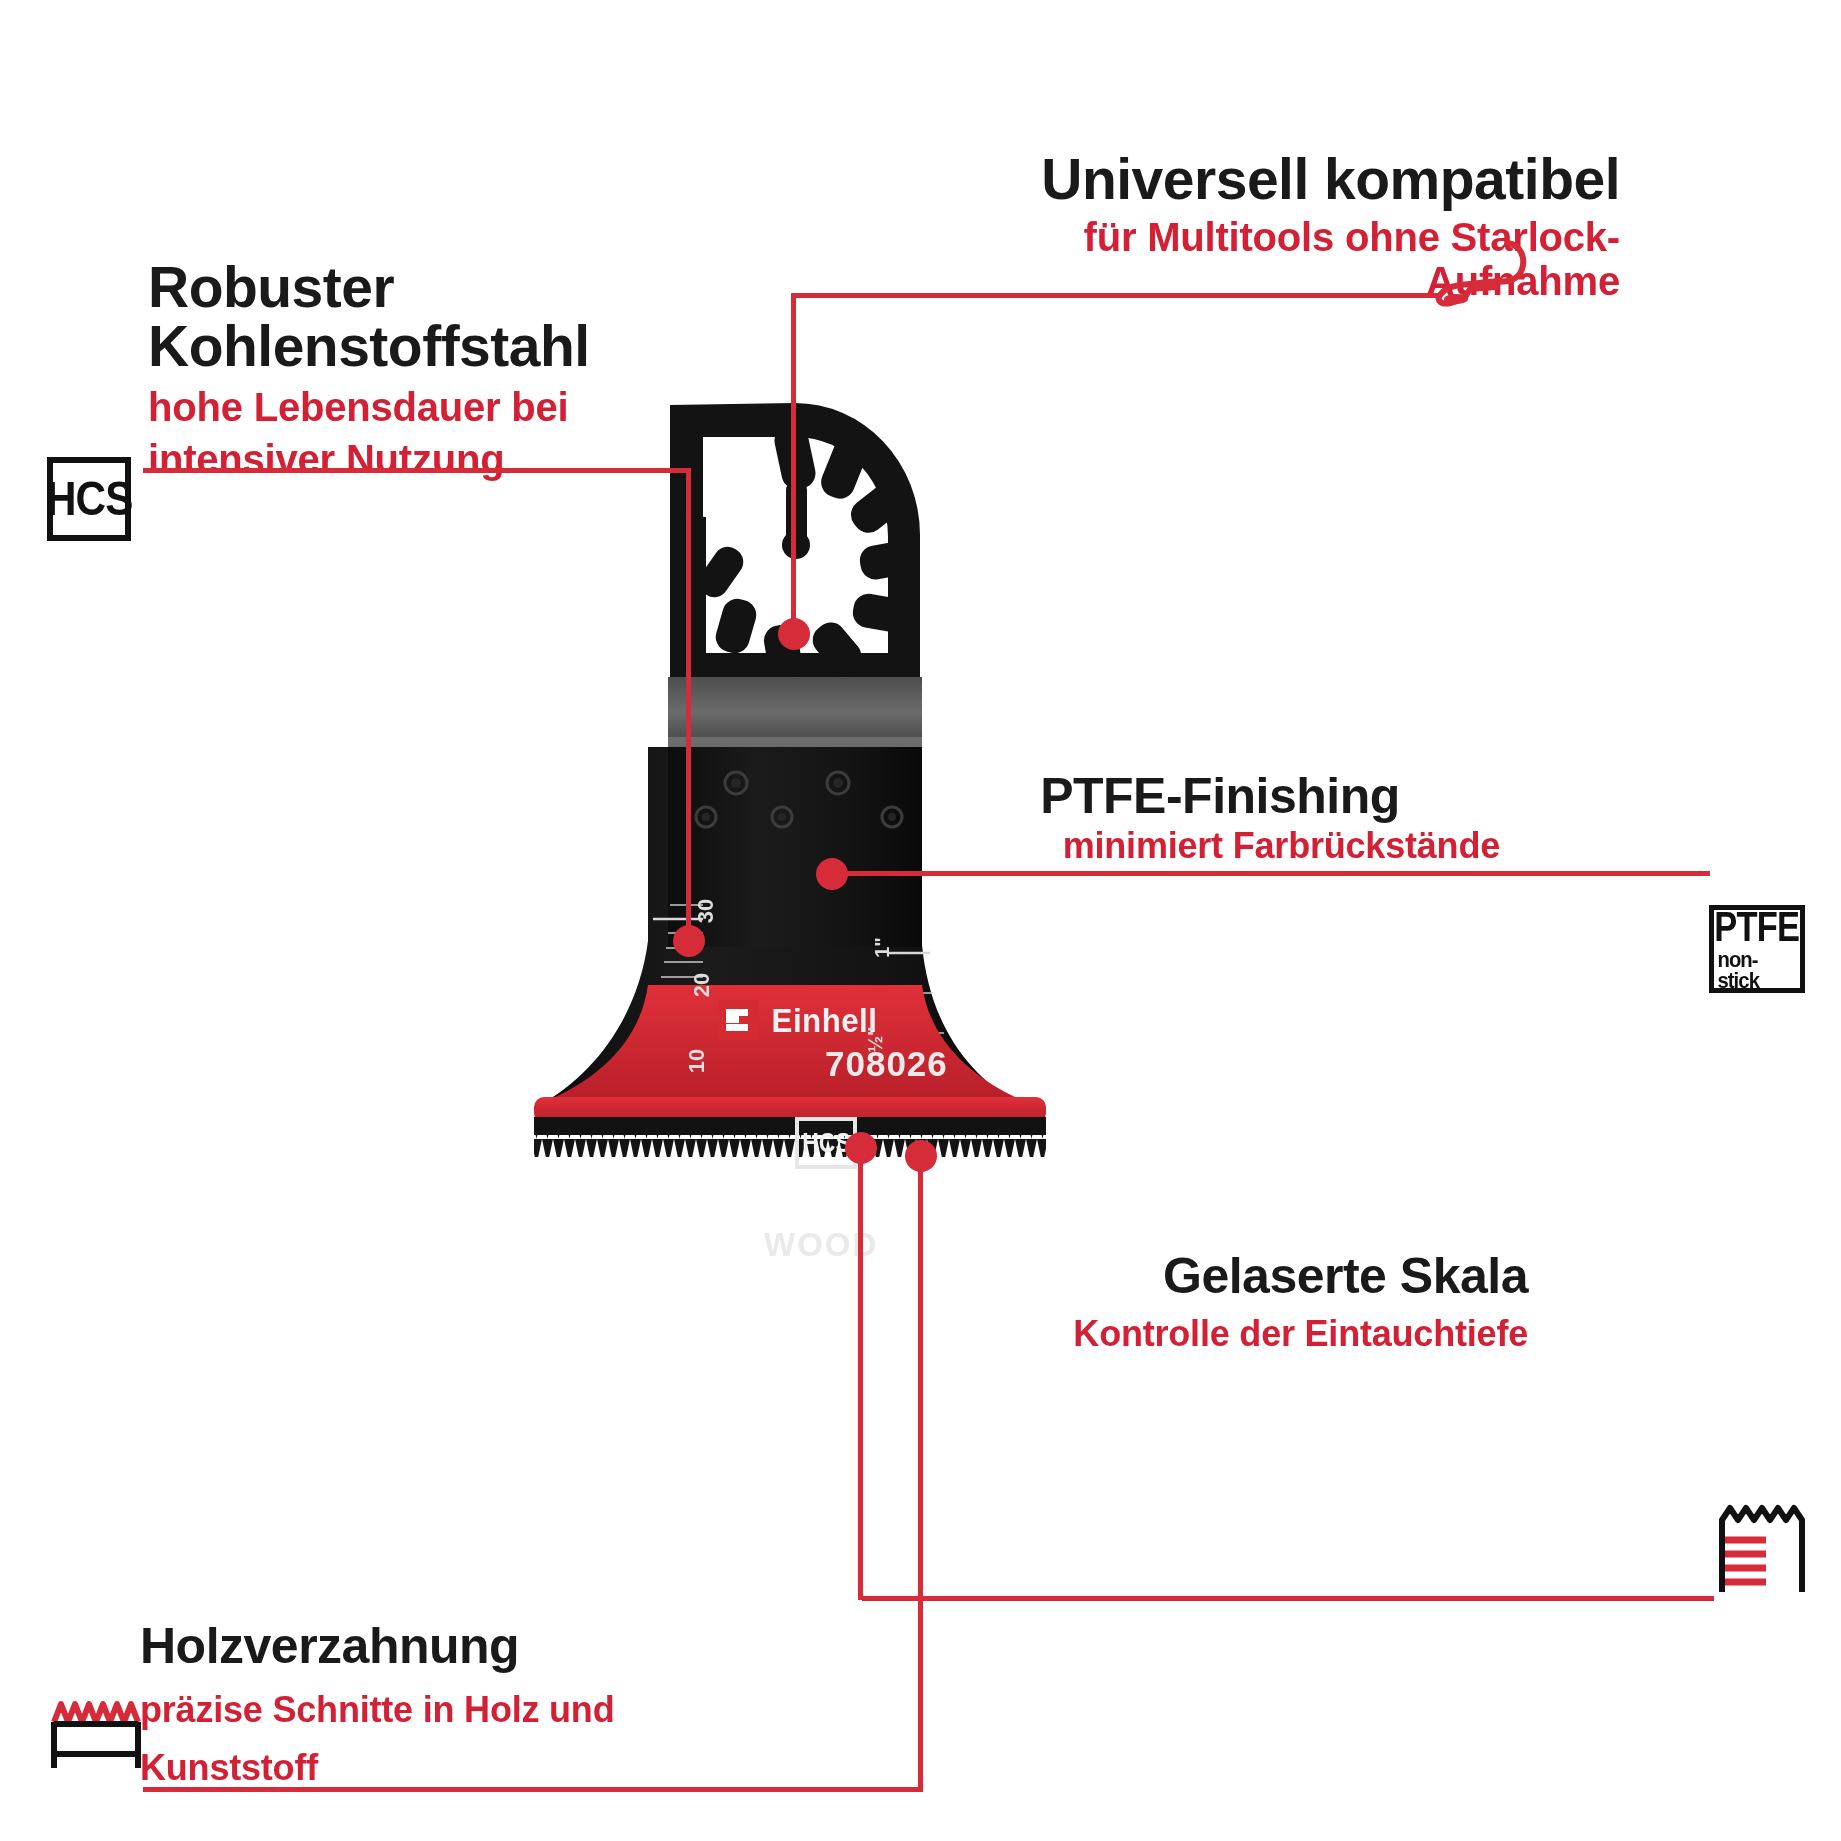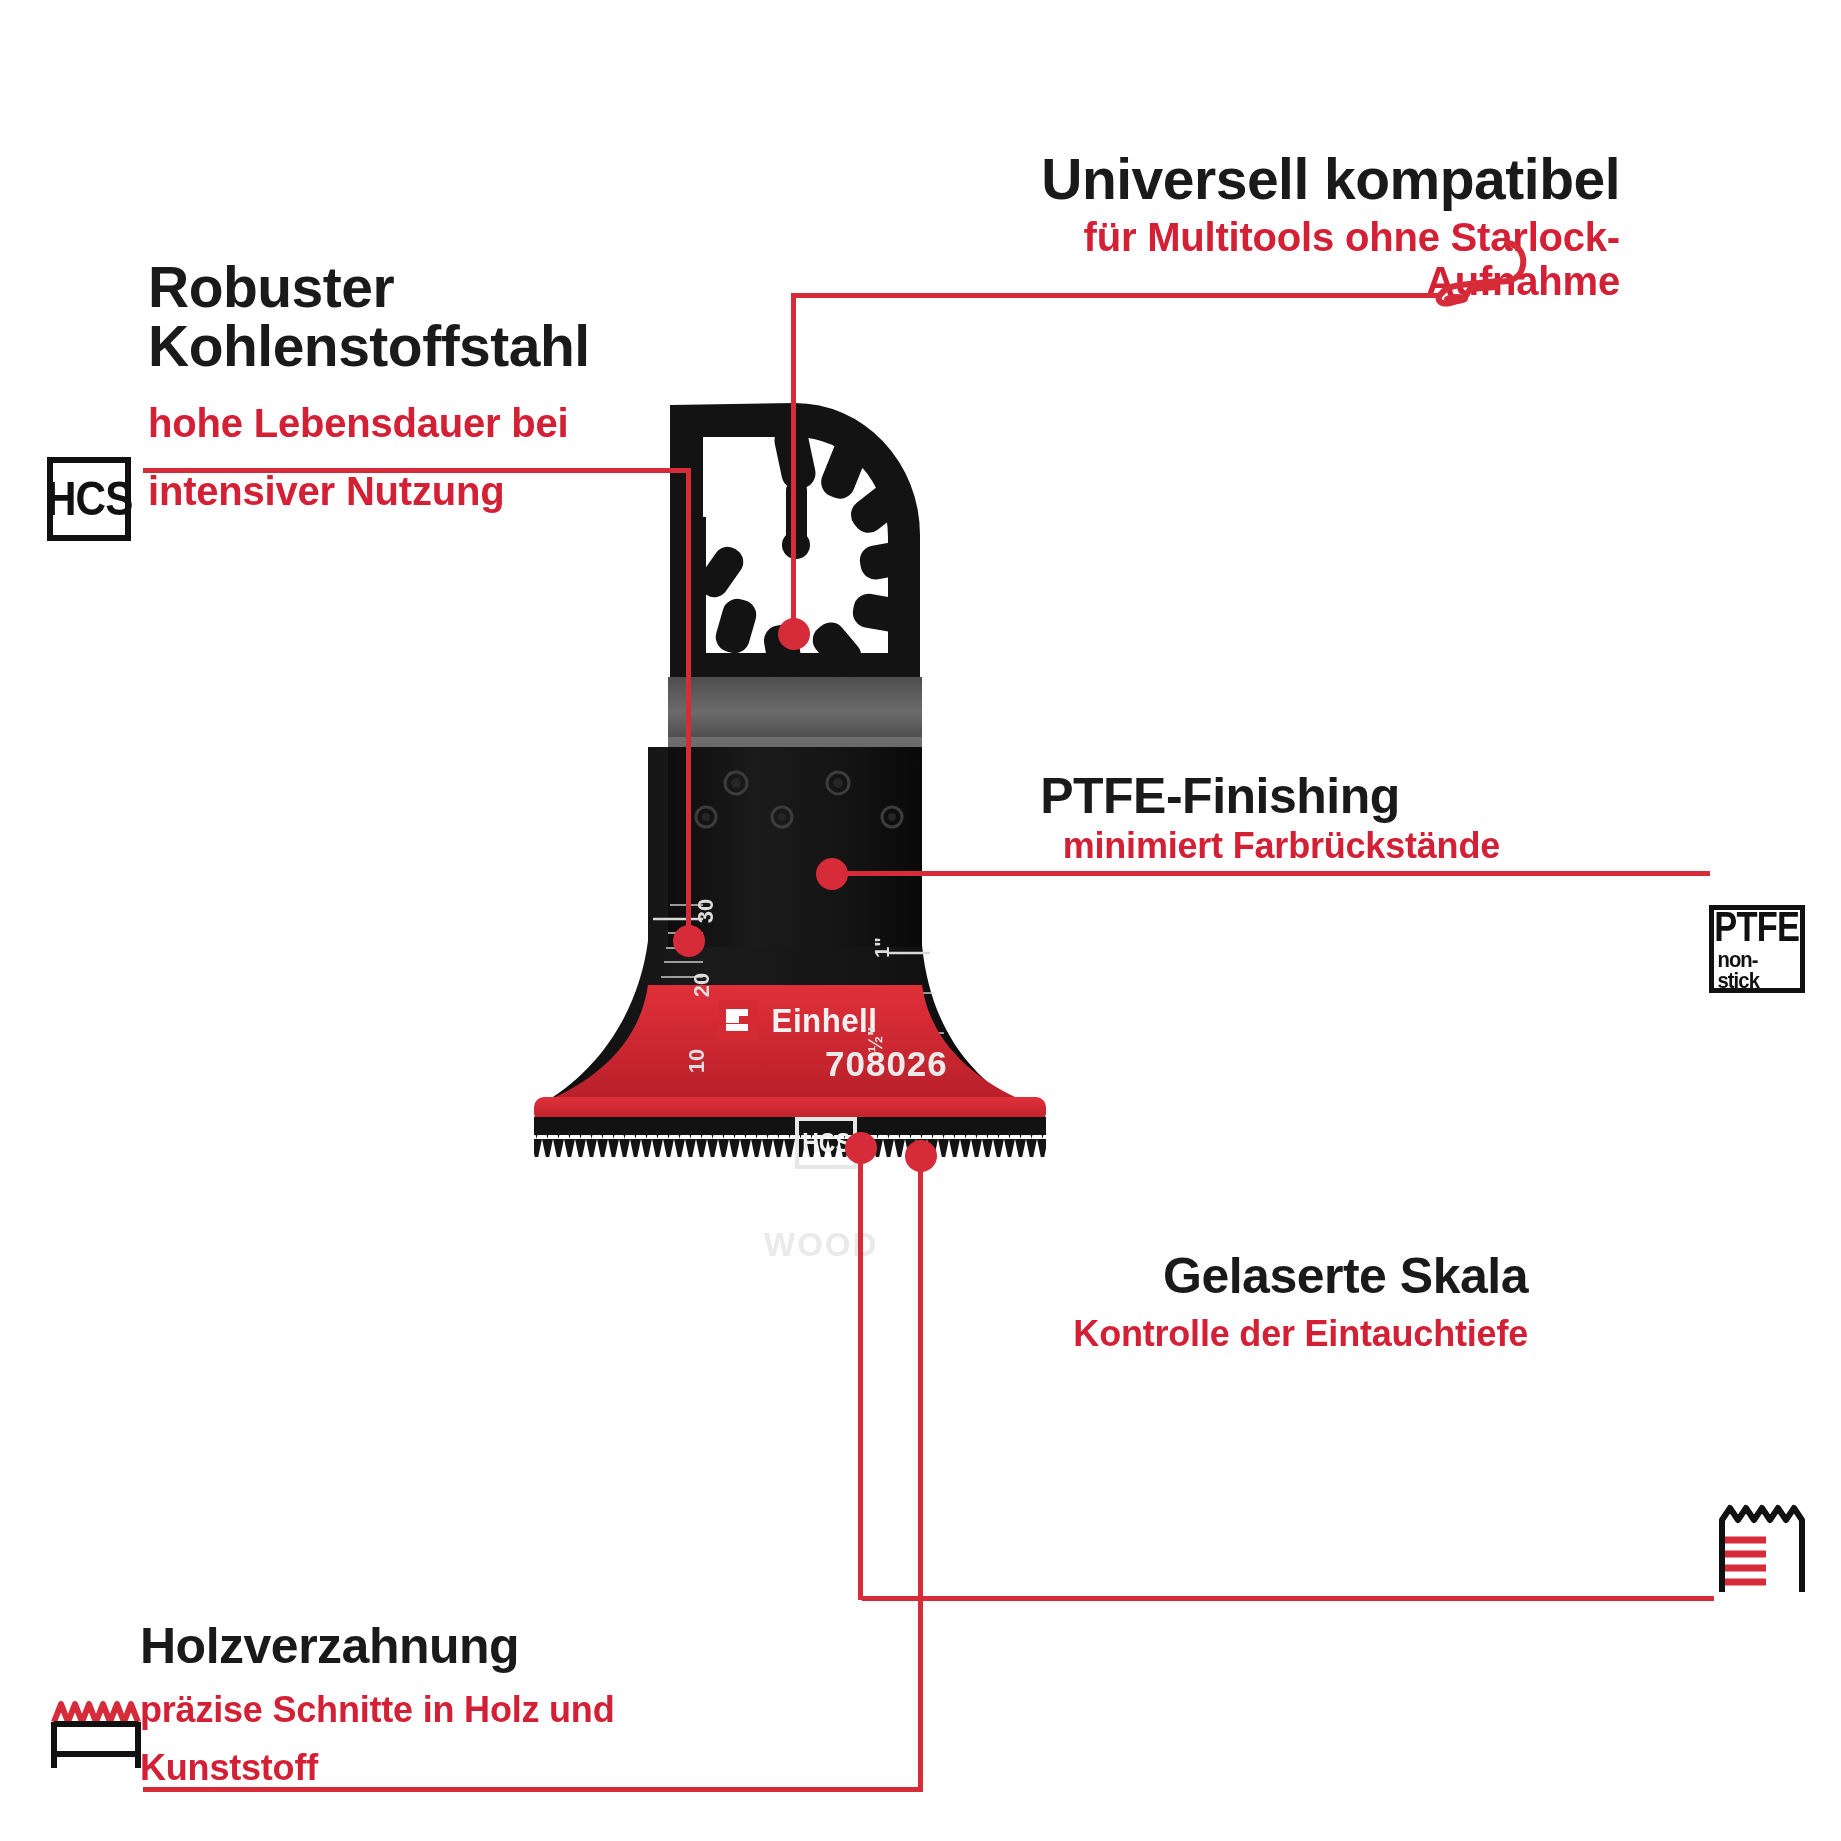--- a/index.html
+++ b/index.html
@@ -12,21 +12,21 @@
   .callout{position:absolute;}
   .c-title{font-weight:bold;color:#1a1a1a;line-height:1.04;letter-spacing:-0.5px;}
   .c-sub{font-weight:bold;color:#d32034;line-height:1.10;letter-spacing:-0.2px;}
 
   #co-universal{left:1020px;top:150px;width:600px;text-align:right;}
   #co-universal .c-title{font-size:57px;}
   #co-universal .c-sub{font-size:40px;margin-top:6px;}
 
   #co-steel{left:148px;top:258px;width:560px;text-align:left;}
   #co-steel .c-title{font-size:57px;}
-  #co-steel .c-sub{font-size:40px;margin-top:24px;}
+  #co-steel .c-sub{font-size:40px;margin-top:8px;}
 
   #co-ptfe{left:940px;top:770px;width:560px;text-align:right;}
   #co-ptfe .c-title{font-size:50px;text-align:center;}
   #co-ptfe .c-sub{font-size:36px;margin-top:4px;}
 
   #co-scale{left:968px;top:1250px;width:560px;text-align:right;}
   #co-scale .c-title{font-size:50px;}
   #co-scale .c-sub{font-size:36px;margin-top:12px;}
 
   #co-teeth{left:140px;top:1620px;width:560px;text-align:left;}

